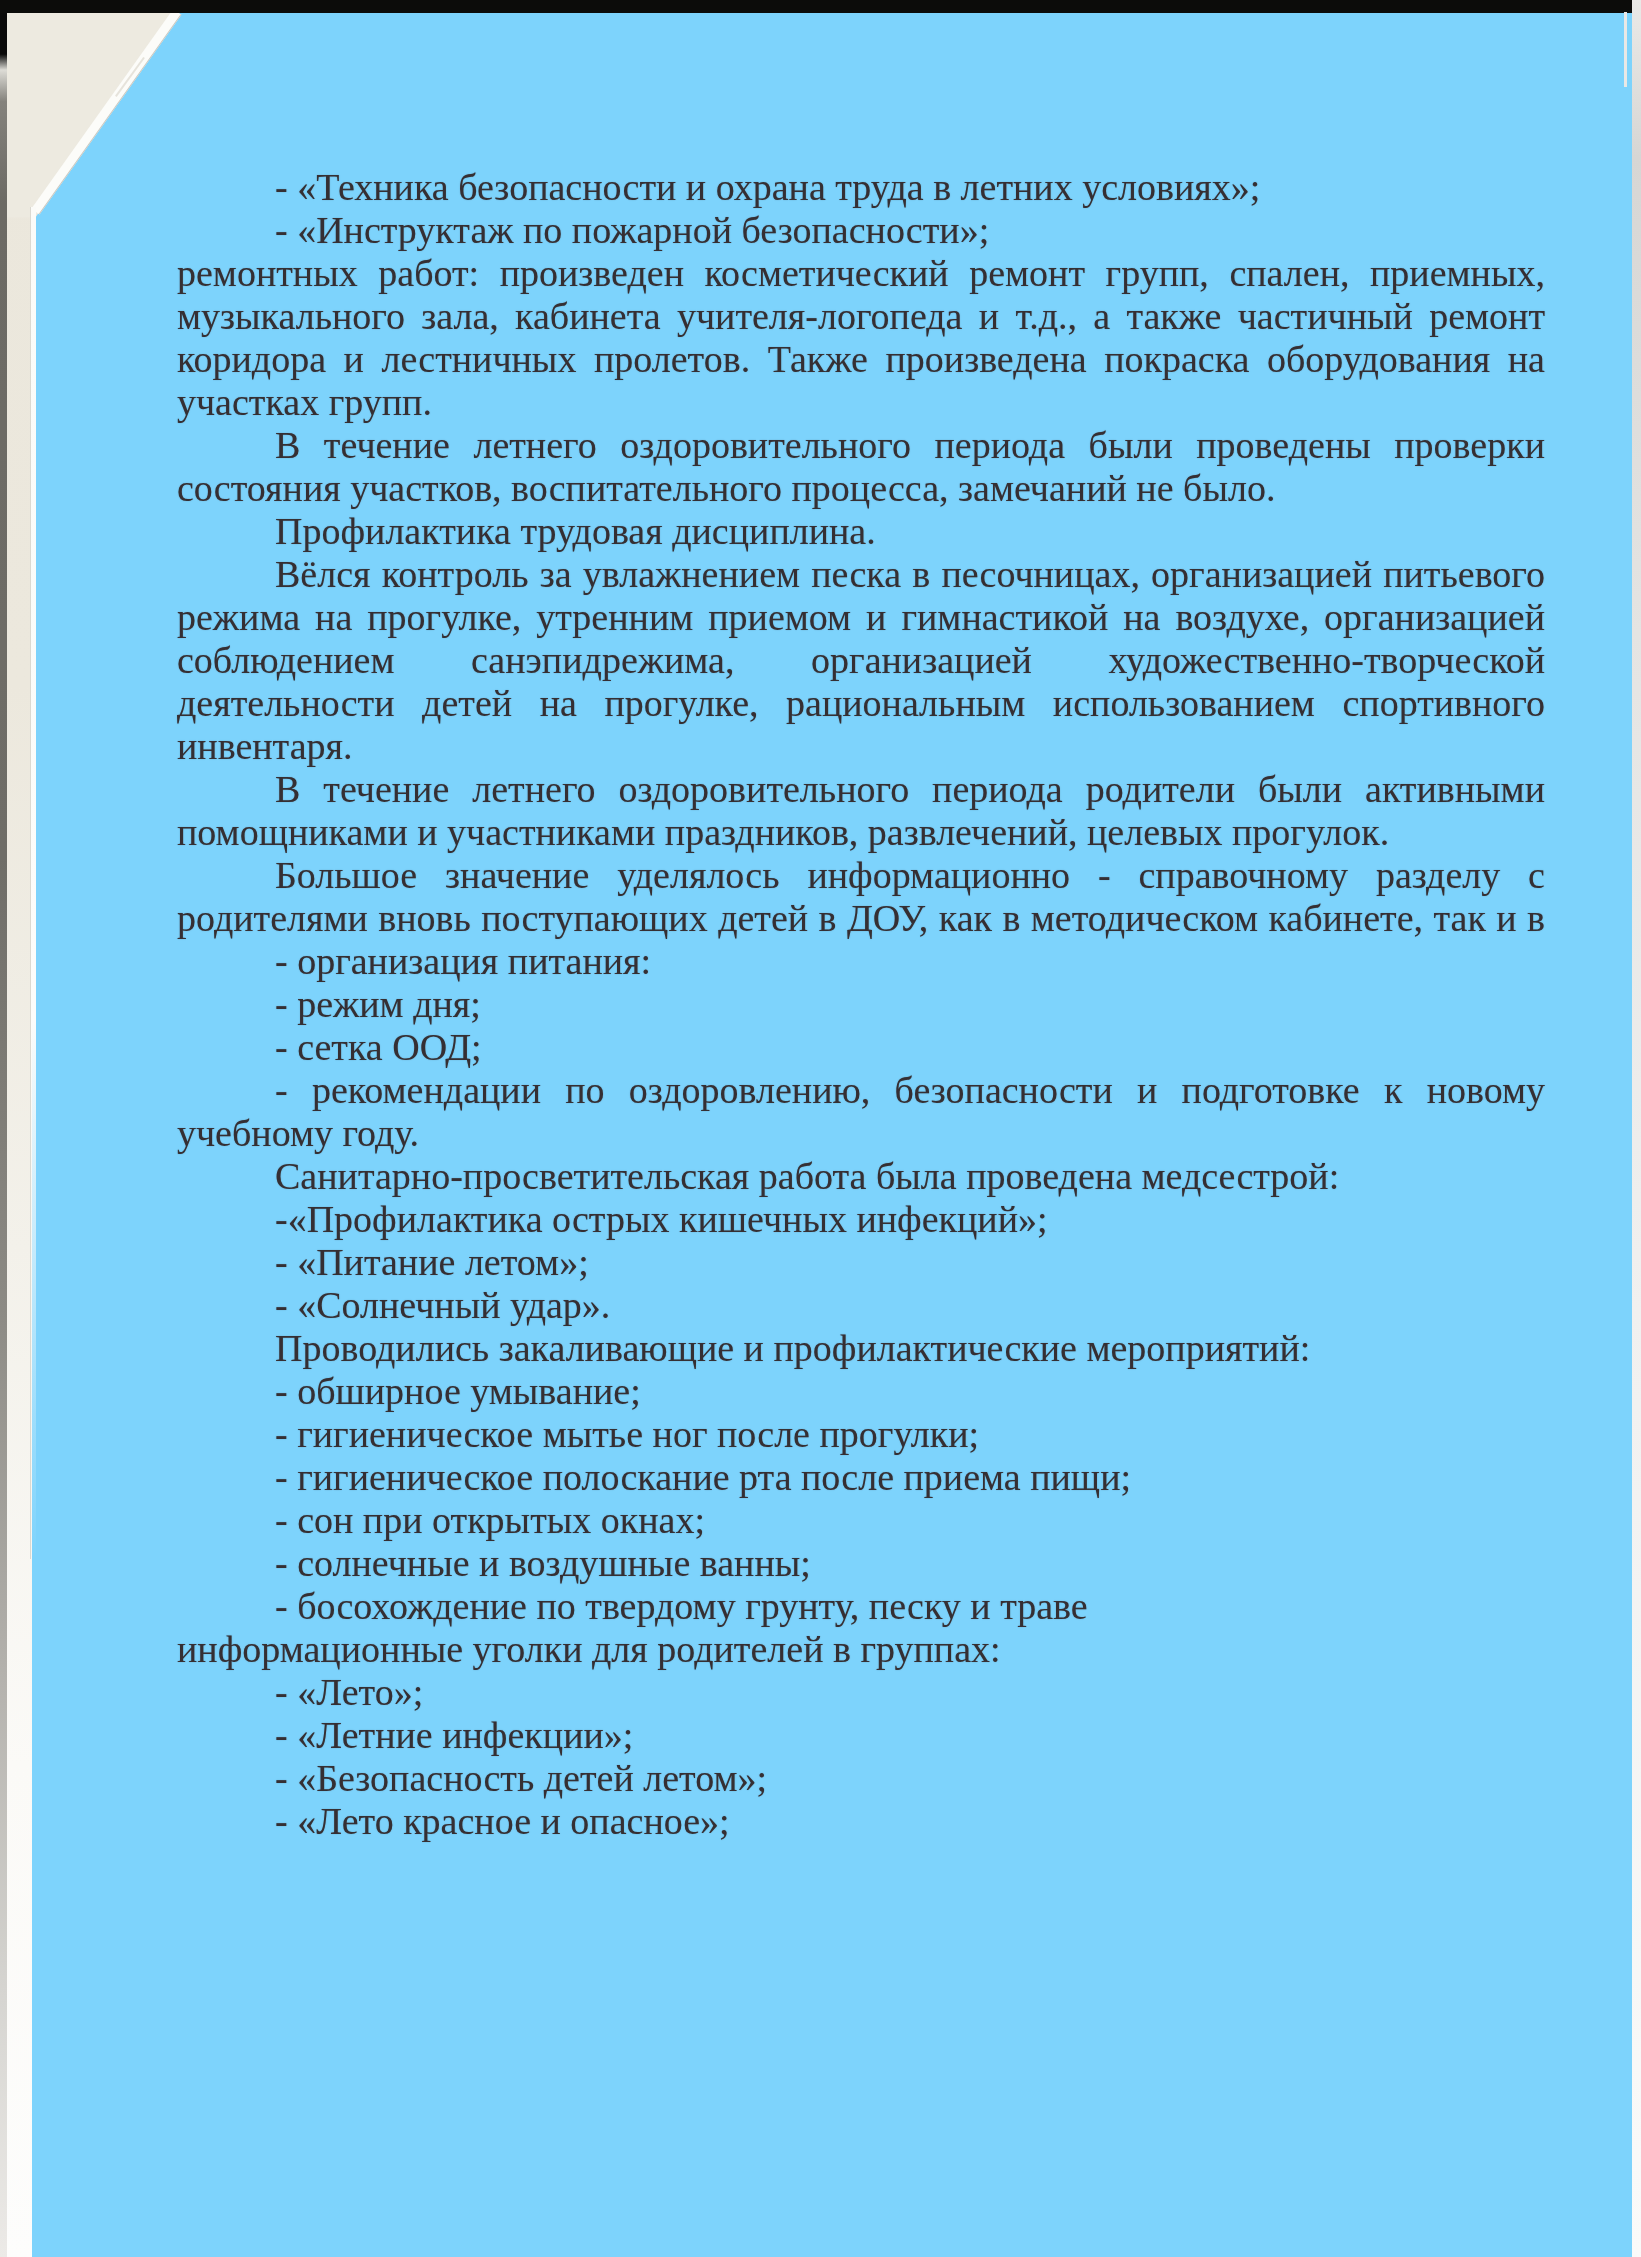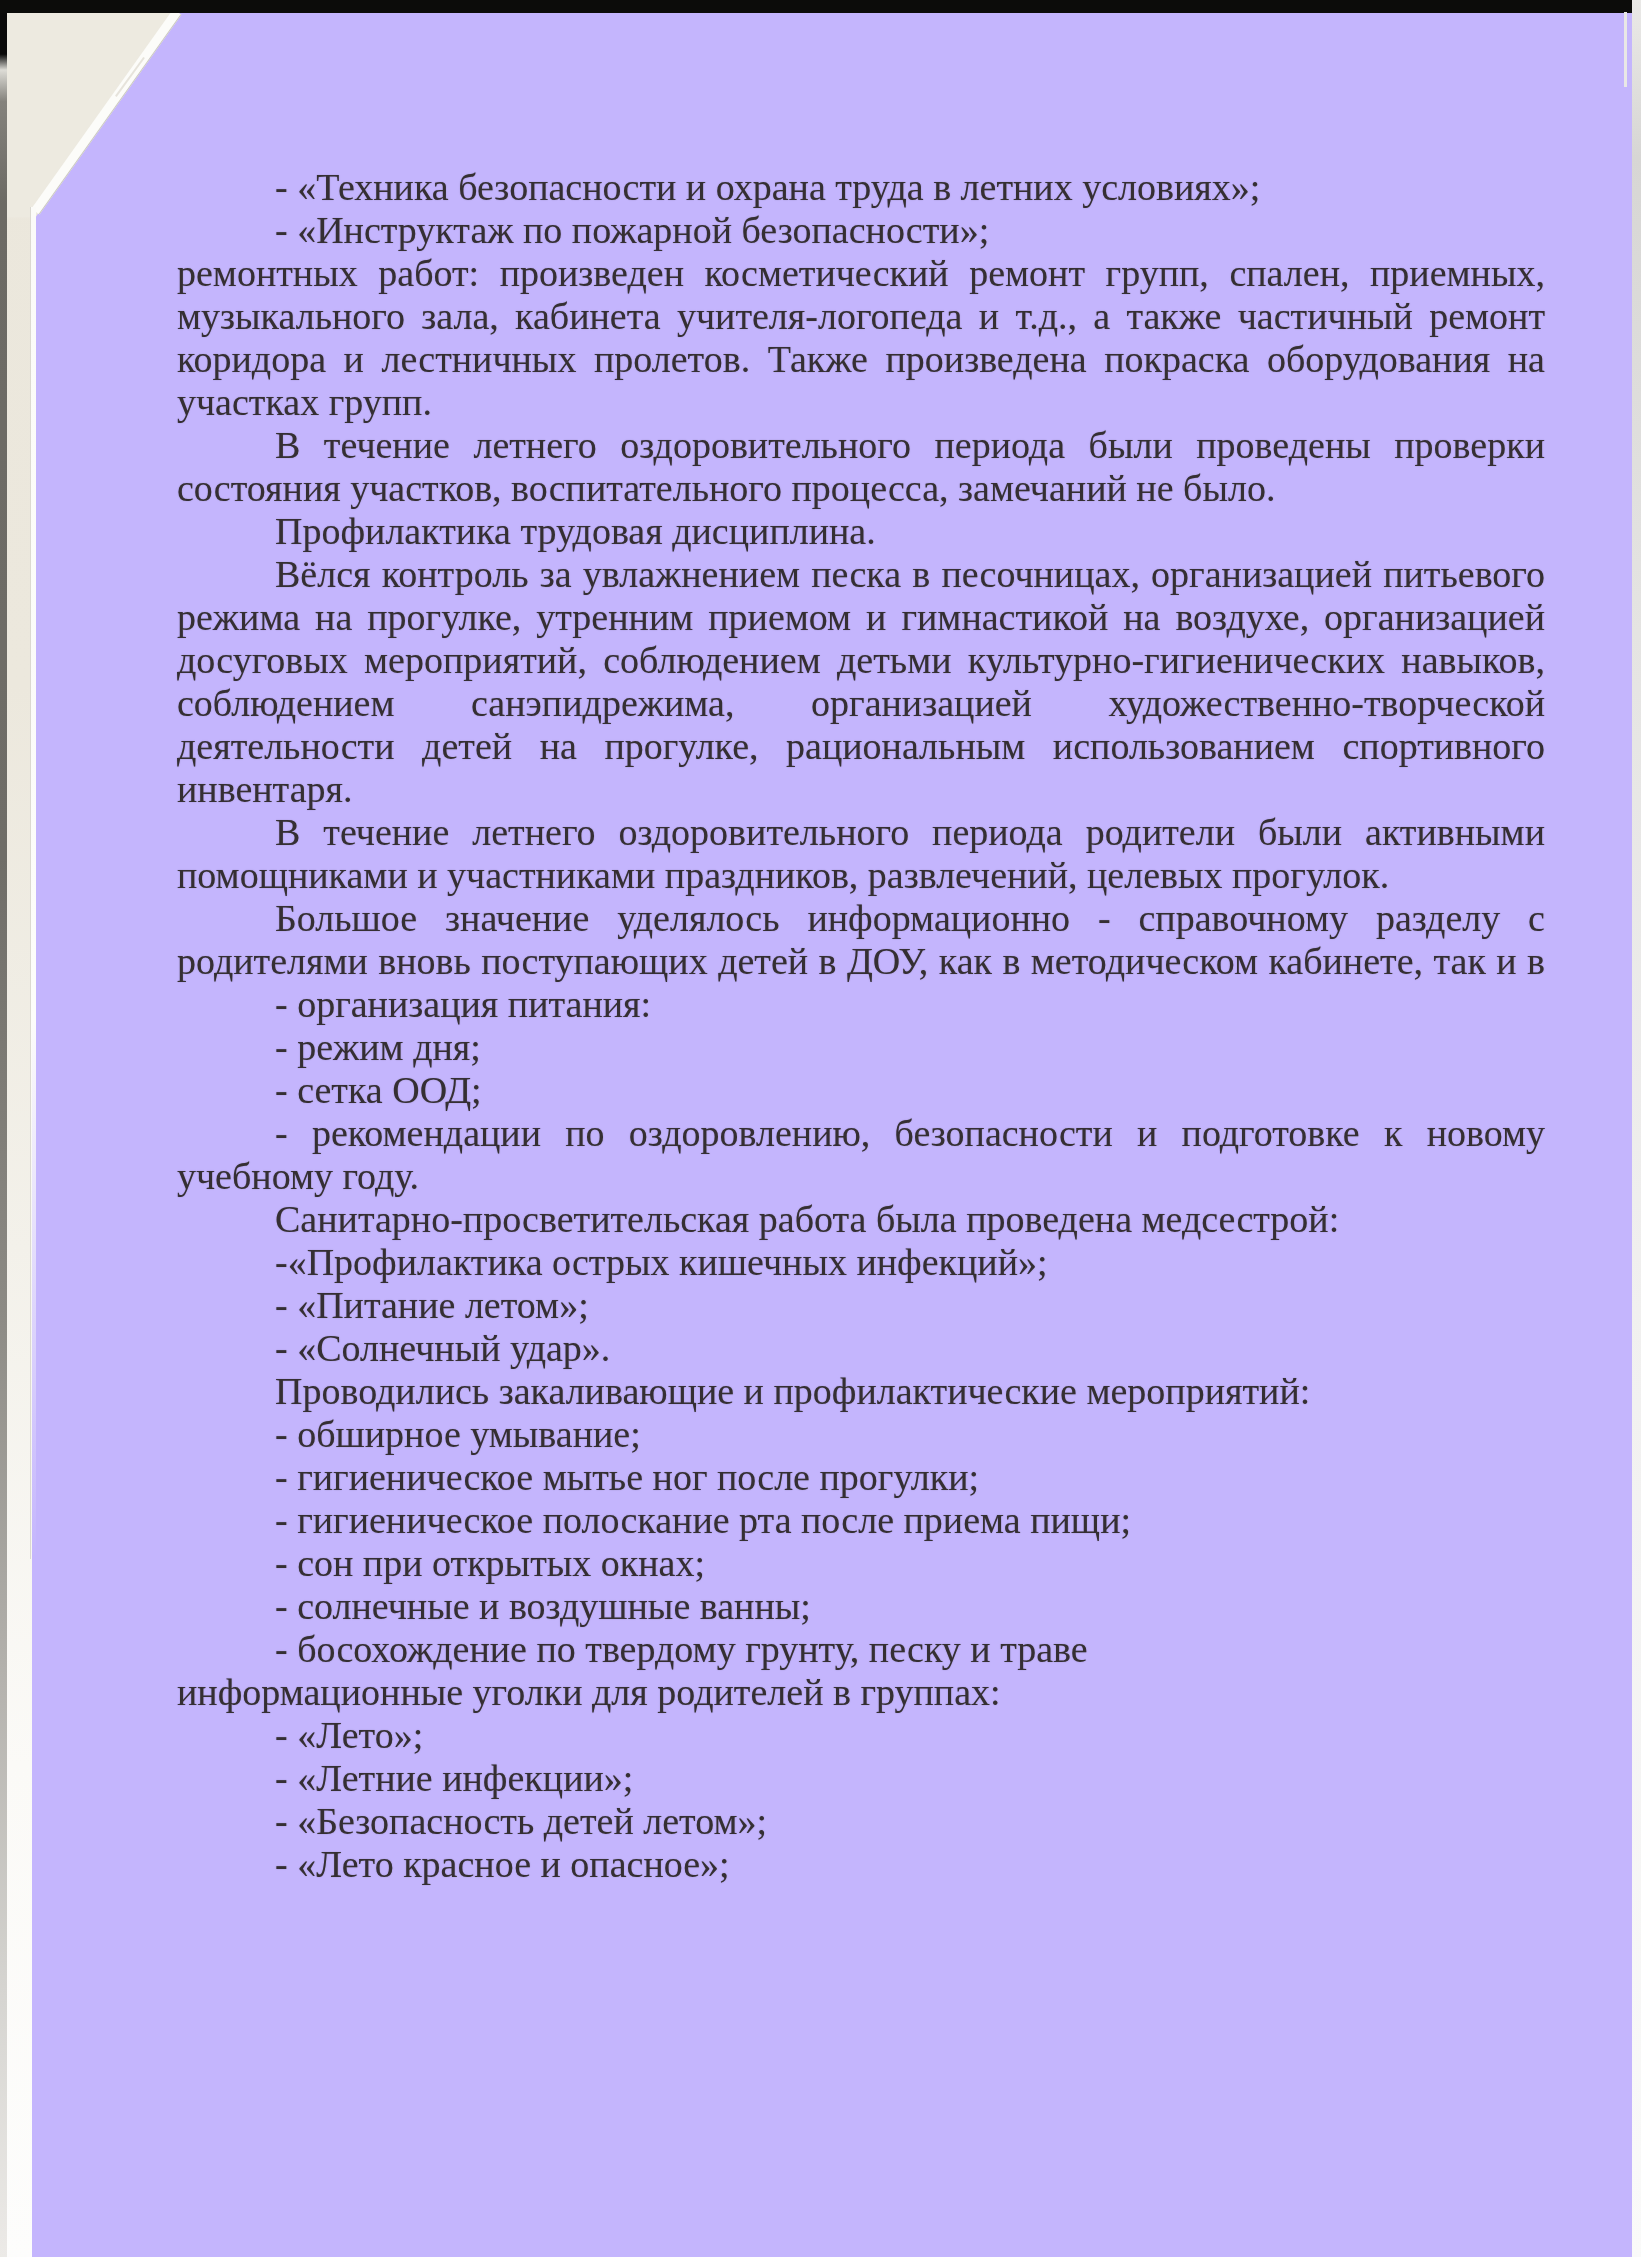--- a/index.html
+++ b/index.html
@@ -1,19 +1,19 @@
 <!DOCTYPE html>
 <html><head>
 <meta charset="utf-8">
 <style>
   html,body{margin:0;padding:0;background:#e9e9e9;}
   #scan-page{
     position:relative;
     width:1641px;height:2257px;
-    background:#c4b5fd;
+    background:#7dd3fc;
     overflow:hidden;
     font-family:"Liberation Serif","DejaVu Serif",serif;
     text-decoration:underline;
   }
   
   .art{position:absolute;pointer-events:none;}
   #top-bar{left:0;top:0;width:1641px;height:12.6px;background:#0c0c0a;}
   #left-bar{left:0;top:0;width:6.8px;height:2257px;
     background:linear-gradient(180deg,#0a0a09 0%,#0a0a09 2.4%,#dddcd6 3.1%,#84827c 4.5%,
       #6c6a64 9%,#6f6d67 38%,#8c8a84 58%,#b3b1ac 74%,#d5d4d0 88%,#eceae7 100%);}
@@ -72,21 +72,20 @@
       <div class="para">
         <div class="line ind just">В течение летнего оздоровительного периода были проведены проверки</div>
         <div class="line">состояния участков, воспитательного процесса, замечаний не было.</div>
       </div>
       <div class="para">
         <div class="line ind">Профилактика трудовая дисциплина.</div>
       </div>
       <div class="para">
         <div class="line ind just">Вёлся контроль за увлажнением песка в песочницах, организацией питьевого</div>
         <div class="line just">режима на прогулке, утренним приемом и гимнастикой на воздухе, организацией</div>
-        <div class="line just">досуговых мероприятий, соблюдением детьми культурно-гигиенических навыков,</div>
         <div class="line just">соблюдением санэпидрежима, организацией художественно-творческой</div>
         <div class="line just">деятельности детей на прогулке, рациональным использованием спортивного</div>
         <div class="line">инвентаря.</div>
       </div>
       <div class="para">
         <div class="line ind just">В течение летнего оздоровительного периода родители были активными</div>
         <div class="line">помощниками и участниками праздников, развлечений, целевых прогулок.</div>
       </div>
       <div class="para">
         <div class="line ind just">Большое значение уделялось информационно - справочному разделу с</div>

